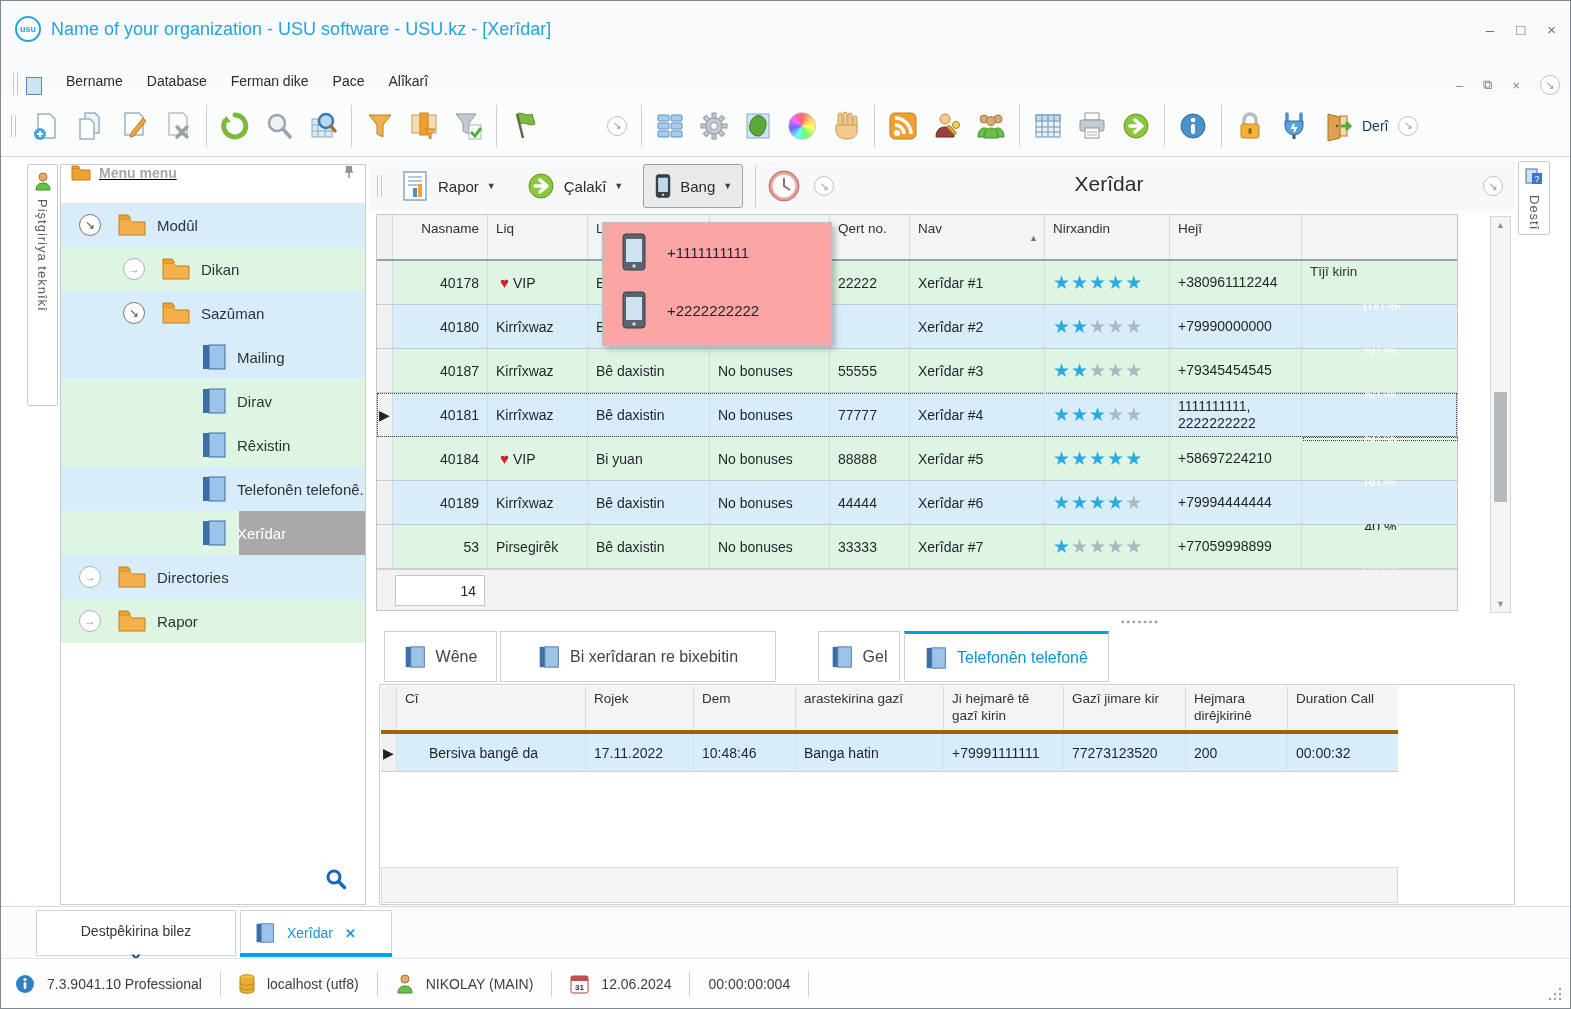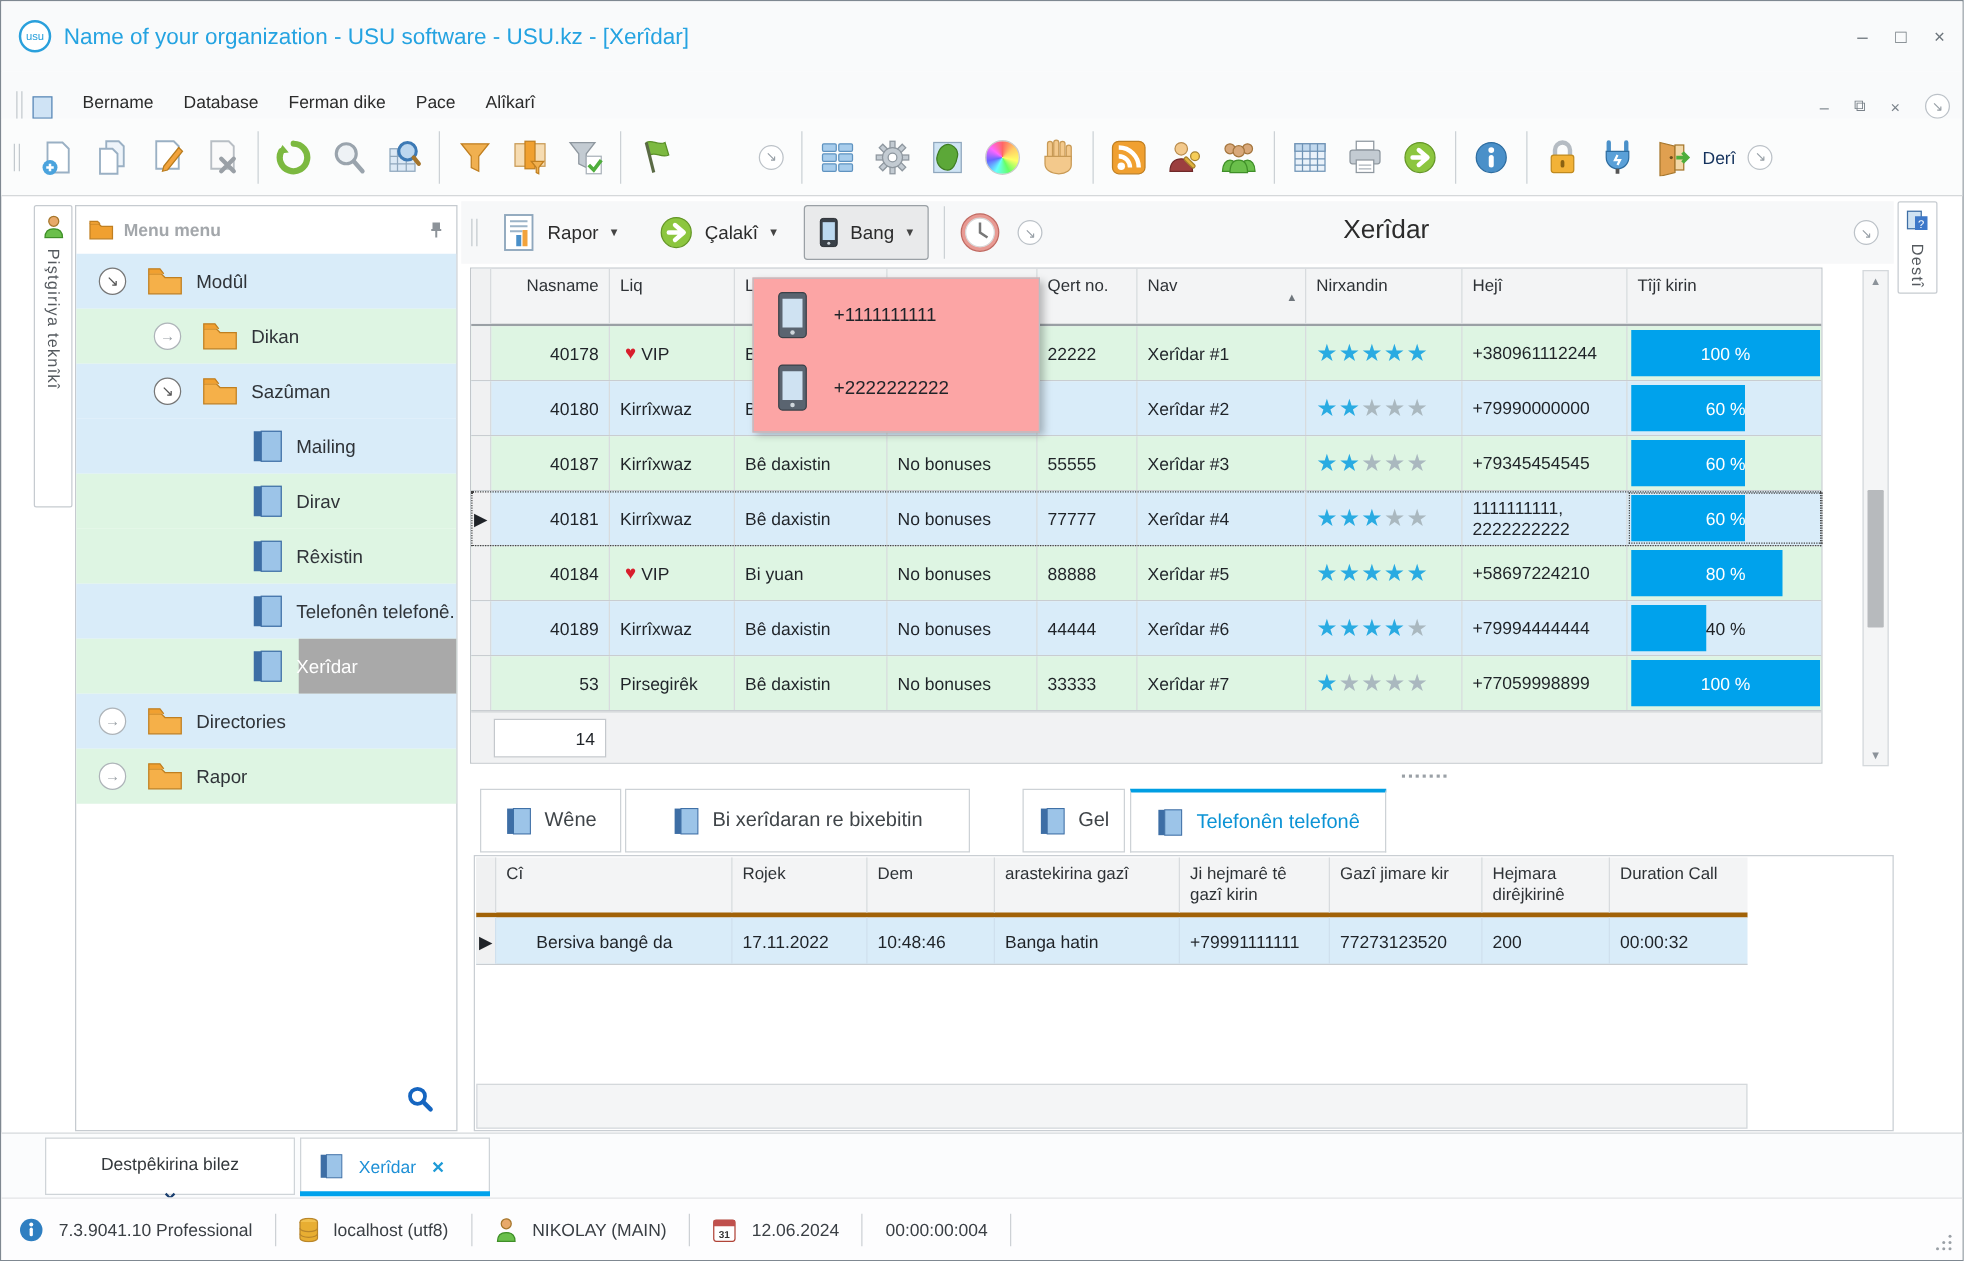--- a/index.html
+++ b/index.html
@@ -4,21 +4,21 @@
 <style>
   * { margin:0; padding:0; box-sizing:border-box; font-family:"Liberation Sans", sans-serif; }
   html,body { background:#d7dadd; }
   .window { position:relative; width:1571px; height:1009px; background:#ffffff;
             border:1px solid #7f8891; overflow:hidden; }
 
   
   .titlebar { position:absolute; left:0; top:0; width:100%; height:56px; background:#f9fafb;
               display:flex; align-items:center; padding:0 14px; }
   .logo { width:26px; height:26px; border:2px solid #2aa0dc; border-radius:50%;
-          color:#2aa0dc; font-size:9px; font-weight:normal; display:flex; align-items:center;
+          color:#2aa0dc; font-size:9px; font-weight:bold; display:flex; align-items:center;
           justify-content:center; margin-right:10px; background:#fff; }
   .title-text { color:#25a3e1; font-size:18px; }
   .win-controls { margin-left:auto; display:flex; gap:22px; color:#6d757c; font-size:15px; }
   .win-controls span { cursor:default; }
 
   
   .menubar { position:absolute; left:0; top:56px; width:100%; height:38px; background:#f9fafb;
              display:flex; align-items:flex-end; padding:0 10px; }
   .drag-handle { width:5px; height:22px; border-left:1px solid #c3c9ce; border-right:1px solid #c3c9ce; margin:0 8px 0 2px; }
   .mini-doc { width:16px; height:18px; background:#cfe3f5; border:1px solid #5a87b5; margin-right:12px; }
@@ -36,21 +36,21 @@
   .derî-label { font-size:14px; color:#14325d; margin:0 4px 0 2px; }
 
   
   .left-strip-tab { position:absolute; left:26px; top:163px; width:31px; height:242px; background:#fff;
                     border:1px solid #c6cbd0; border-radius:2px; display:flex; flex-direction:column; align-items:center; padding-top:6px; }
   .vtext { writing-mode:vertical-rl; font-size:13px; color:#555a5f; margin-top:8px; letter-spacing:1px; }
 
   
   .sidebar { position:absolute; left:59px; top:163px; width:306px; height:741px; background:#fff;
              border:1px solid #c6cbd0; }
-  .sidebar-header { height:38px; display:flex; align-items:center; padding:0 10px; }
+  .sidebar-header { height:38px; display:flex; align-items:flex-start; padding:0 10px;text-decoration:underline; }
   .sidebar-header .hdr-label { color:#a3a7ab; font-weight:bold; font-size:14px; margin-left:8px; }
   .pin { margin-left:auto; color:#8d9399; }
   .tree-row { height:44px; display:flex; align-items:center; position:relative; }
   .tree-row.blue { background:#d9ecf9; }
   .tree-row.green { background:#def5e3; }
   .tree-label { font-size:15px; color:#2f3338; margin-left:10px; }
   .expander { width:22px; height:22px; border-radius:50%; border:1px solid #777; color:#555;
               font-size:12px; display:flex; align-items:center; justify-content:center; background:#fff; flex:0 0 auto; }
   .expander.light { border-color:#aeb4b9; color:#9aa0a6; }
   .sel-bg { position:absolute; left:178px; right:0; top:0; bottom:0; background:#a9a9a9; }
@@ -79,21 +79,21 @@
   .marker { width:16px; flex:0 0 16px; background:#f0f1f2; border-right:1px solid #c9cdd1;
             display:flex; align-items:center; justify-content:center; font-size:9px; color:#333; padding:0 !important; }
   .c-nasname { width:95px; flex:0 0 95px; justify-content:flex-end; text-align:right; }
   .c-liq { width:100px; flex:0 0 100px; }
   .c-li3 { width:122px; flex:0 0 122px; }
   .c-bonus { width:120px; flex:0 0 120px; }
   .c-qert { width:80px; flex:0 0 80px; }
   .c-nav { width:135px; flex:0 0 135px; position:relative; }
   .c-stars { width:125px; flex:0 0 125px; }
   .c-heji { width:132px; flex:0 0 132px; line-height:1.15; white-space:pre-line; }
-  .c-prog { width:157px; flex:0 0 157px; border-right:none !important; padding:3px !important; position:relative; }
+  .c-prog { width:157px; flex:0 0 157px; border-right:none !important; padding:3px !important; position:relative;margin-top:43px; }
   .sort-asc { position:absolute; right:6px; top:18px; font-size:9px; color:#6f767c; }
   .heart { color:#d81e2c; margin:0 4px; font-size:15px; }
   .stars .on { color:#29abe2; font-size:19px; letter-spacing:1px; }
   .stars .off { color:#aab8bf; font-size:19px; letter-spacing:1px; }
   .pfill { height:100%; background:#00a2ec; }
   .plabel { position:absolute; left:0; right:0; top:0; bottom:0; display:flex; align-items:center;
             justify-content:center; color:#fff; font-size:14px; }
   .plabel.dark { color:#1f2328; }
   .pcell-focus { outline:1px dotted #444; outline-offset:-2px; }
   .bonus-ico { width:13px; height:13px; border-radius:50%; background:linear-gradient(135deg,#d43f3f 50%,#3f6fd4 50%); margin-right:5px; flex:0 0 auto; }

